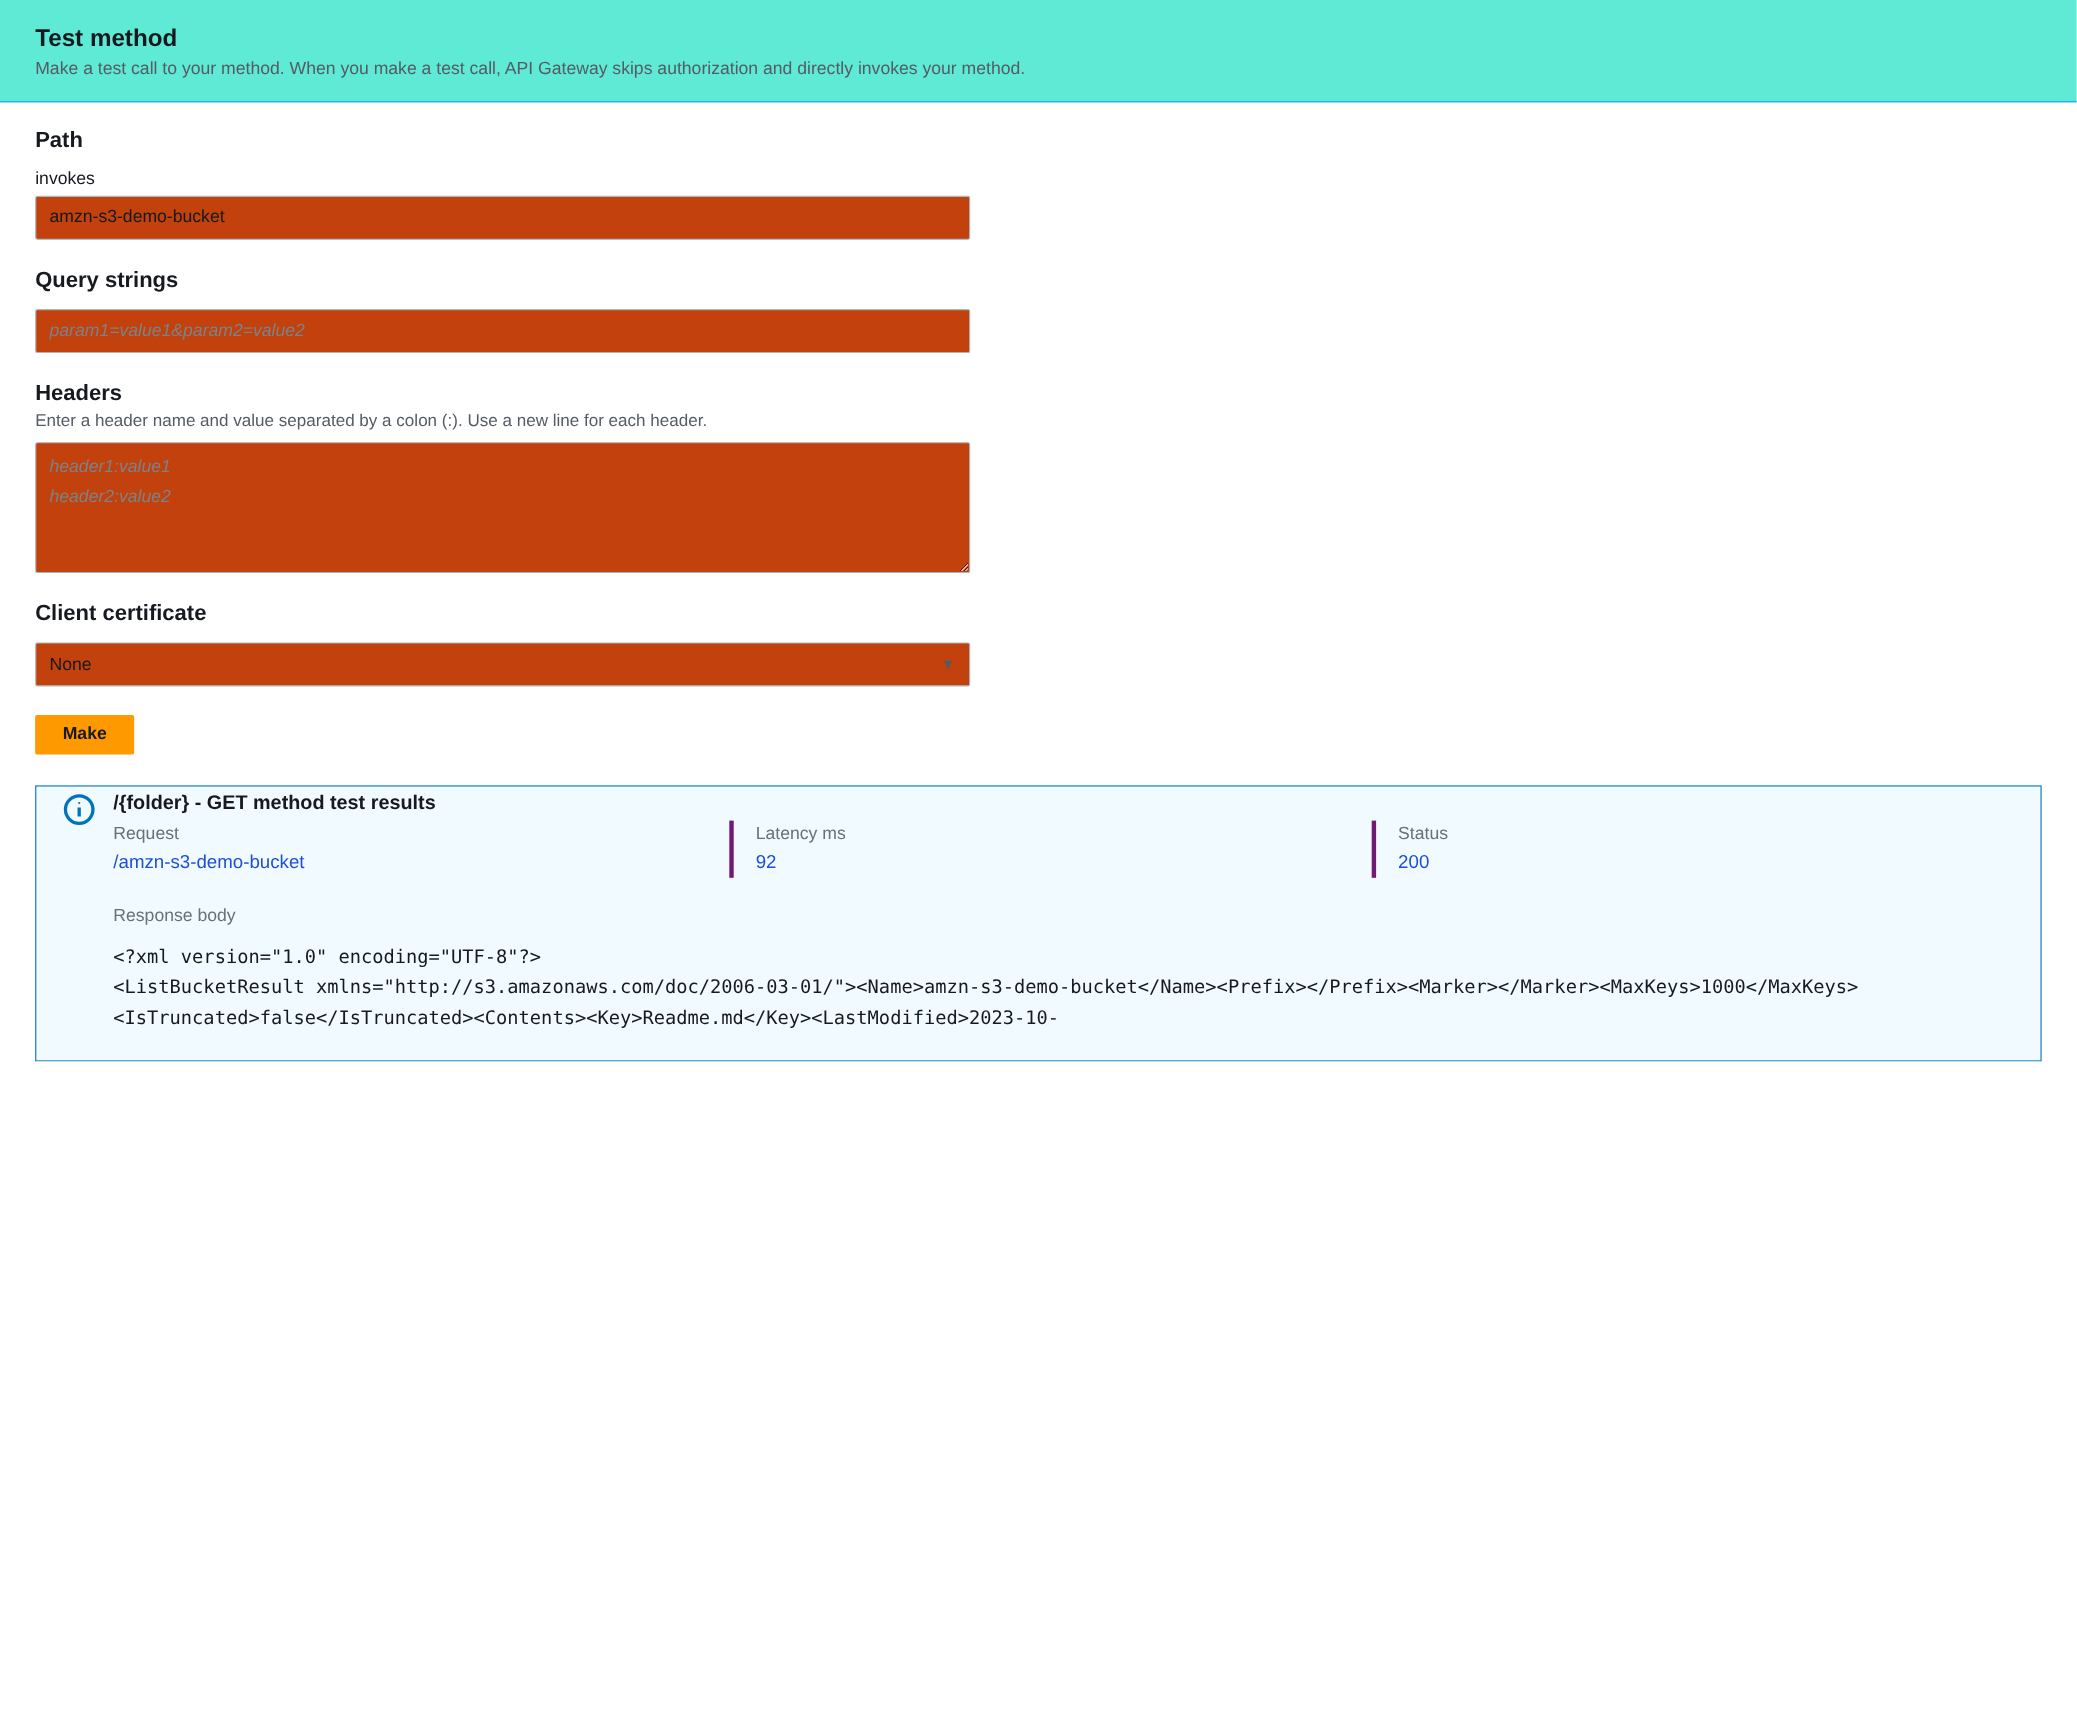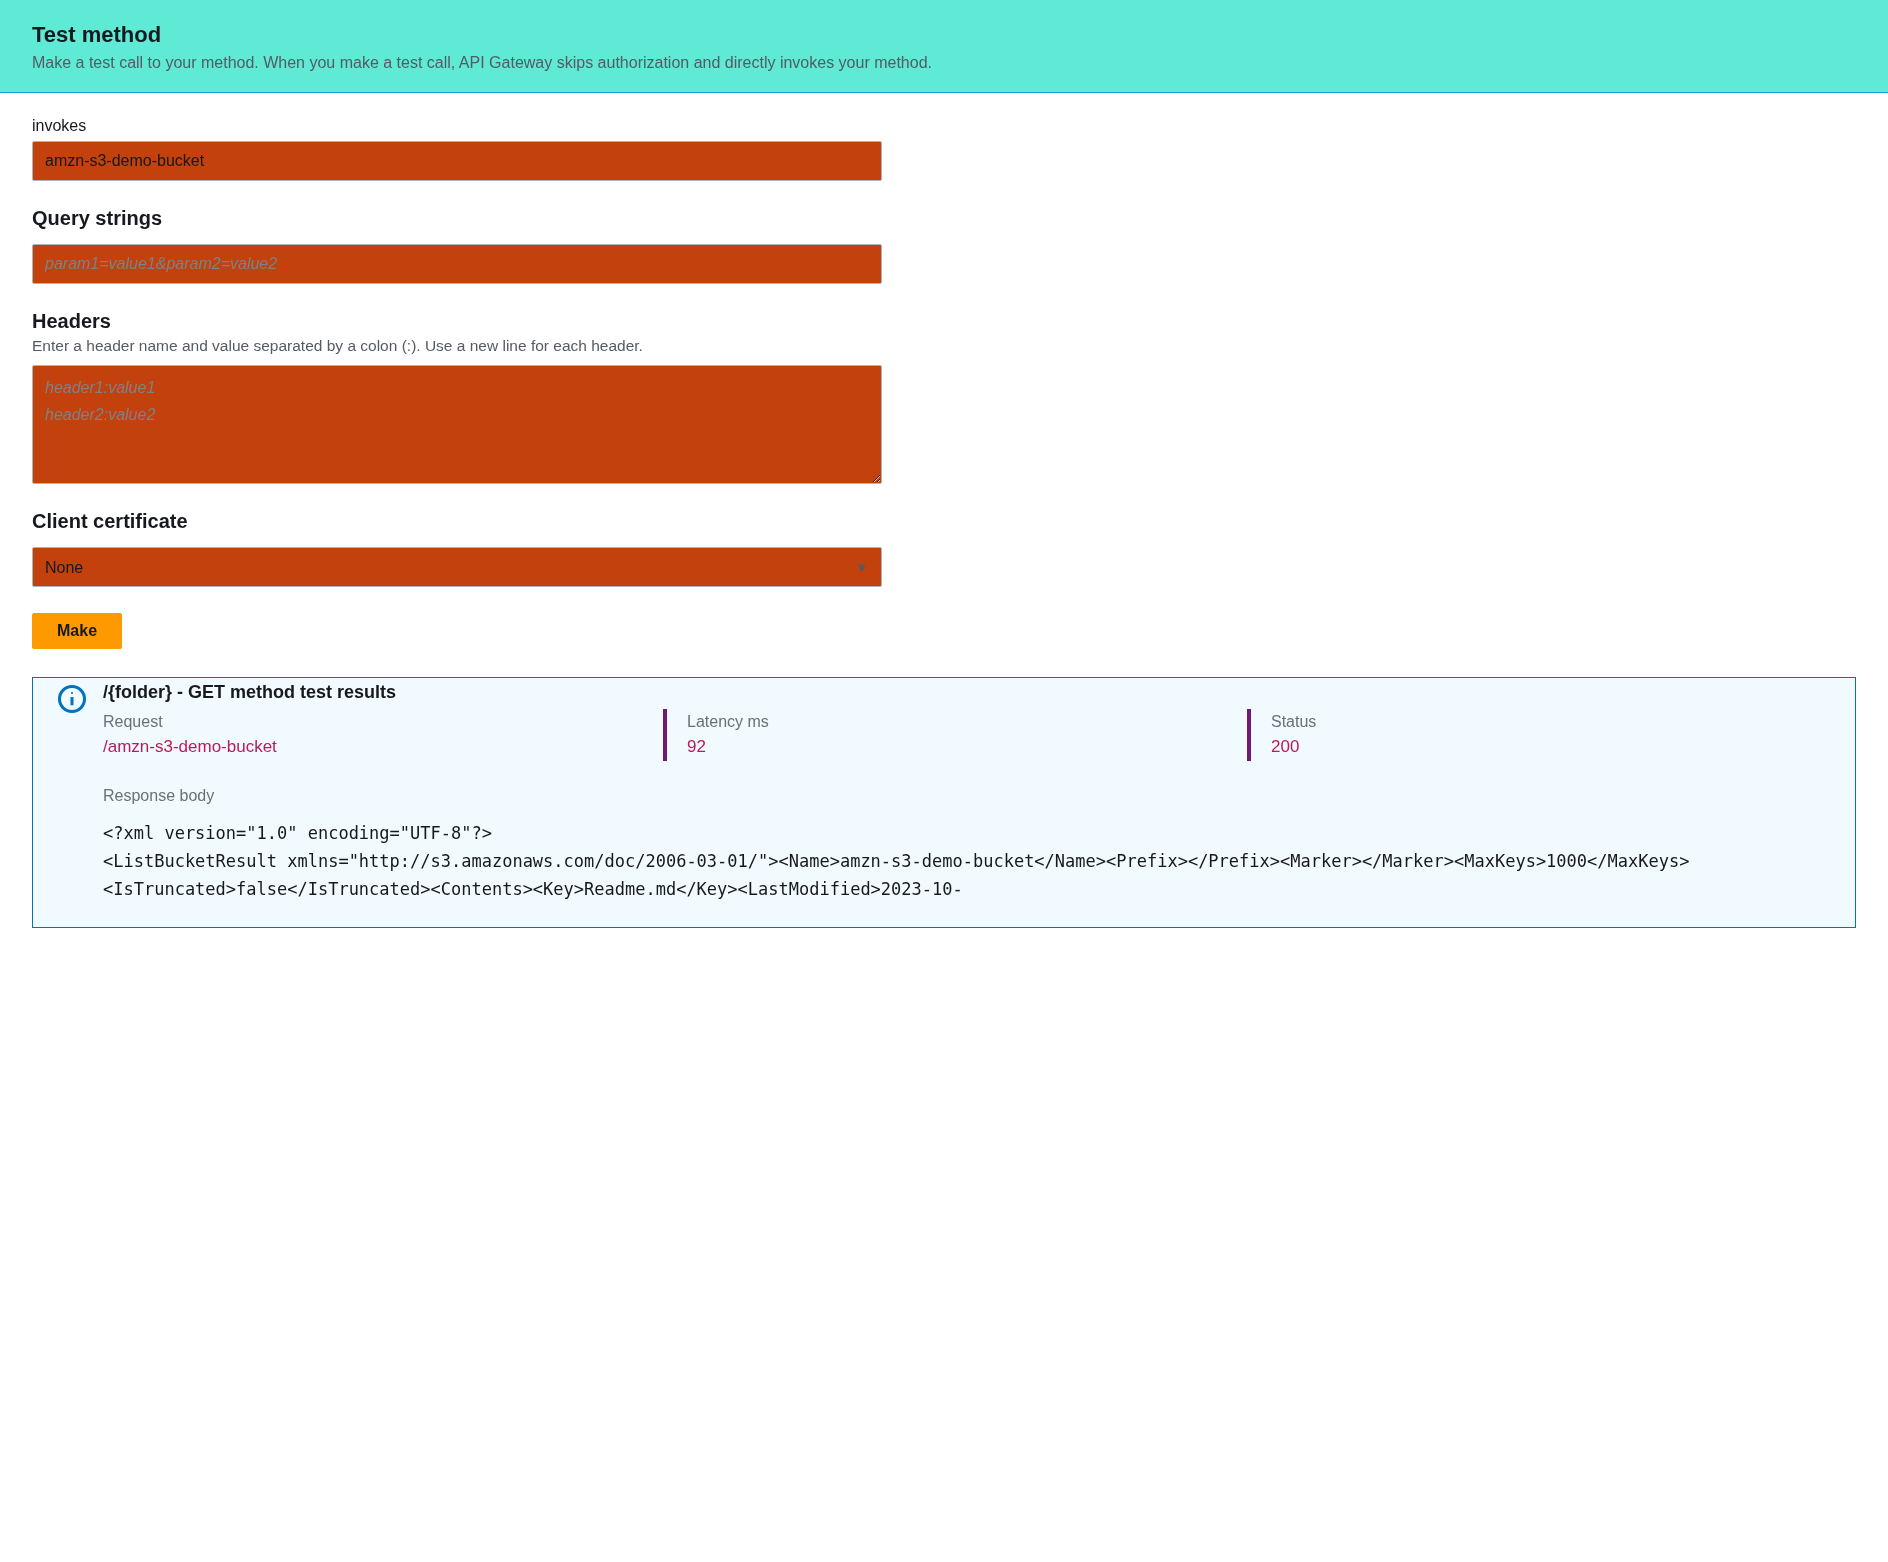--- a/index.html
+++ b/index.html
@@ -140,21 +140,21 @@
     border-left: 4px solid #701a75;
     padding-left: 20px;
   }
   .metric-label {
     font-size: 16px;
     color: #687078;
     margin: 0 0 6px 0;
   }
   .metric-value {
     font-size: 17px;
-    color: #be185d;
+    color: #1d4ed8;
     margin: 0;
   }
   .resp-label {
     font-size: 16px;
     color: #687078;
     margin: 26px 0 14px 0;
   }
   .resp-body {
     font-family: ui-monospace, SFMono-Regular, "SF Mono", Menlo, Consolas, monospace;
     font-size: 17px;
@@ -168,20 +168,21 @@
 <body>
 
 <div class="header-panel">
   <h1 class="header-title">Test method</h1>
   <p class="header-desc">Make a test call to your method. When you make a test call, API Gateway skips authorization and directly invokes your method.</p>
 </div>
 
 <div class="body-panel">
 
   <div class="section-block">
+    <h2 class="section-title">Path</h2>
     <p class="field-label">invokes</p>
     <input class="text-input" type="text" value="amzn-s3-demo-bucket" style="">
   </div>
 
   <div class="section-block">
     <h2 class="section-title">Query strings</h2>
     <input class="text-input" type="text" placeholder="param1=value1&amp;param2=value2" style="">
   </div>
 
   <div class="section-block">

